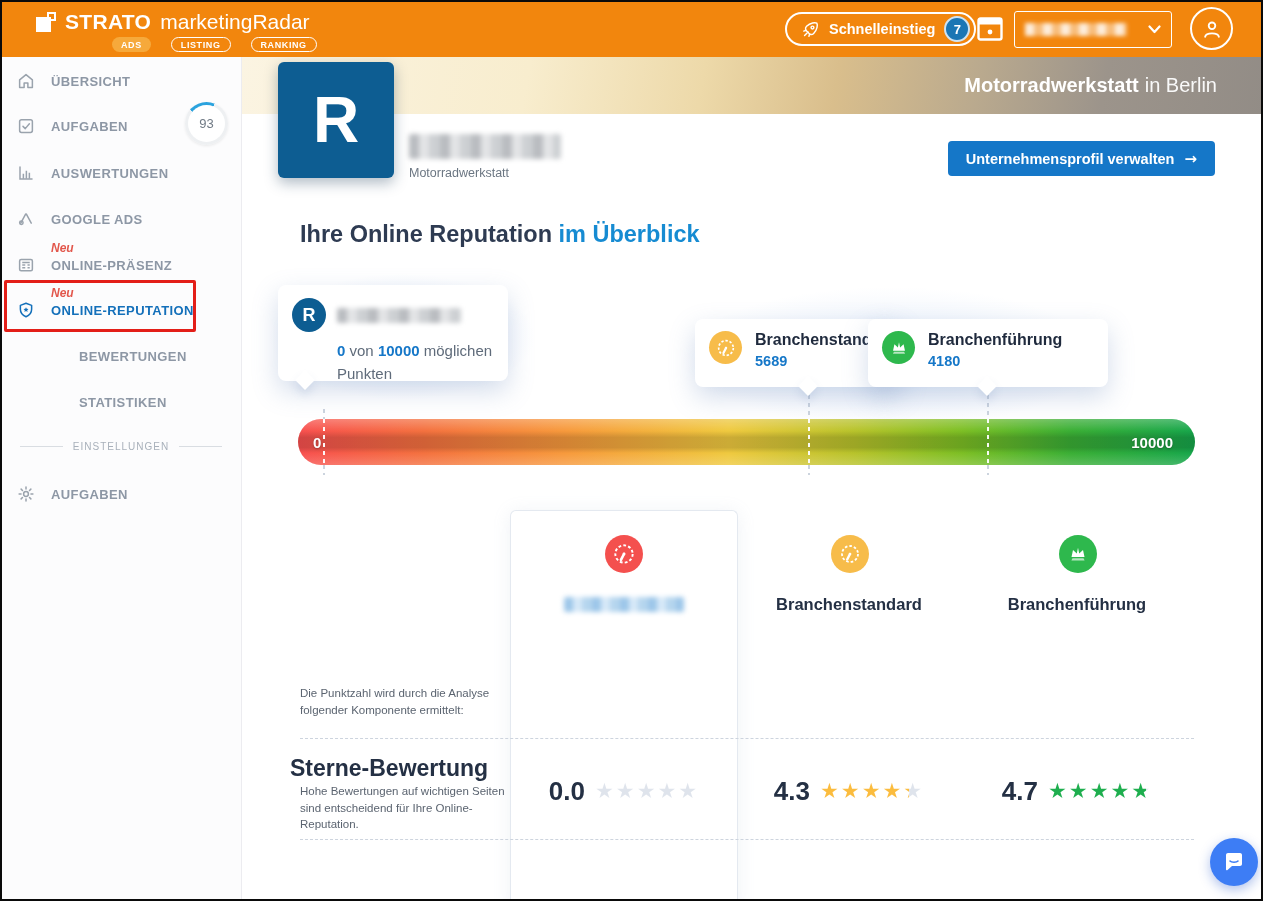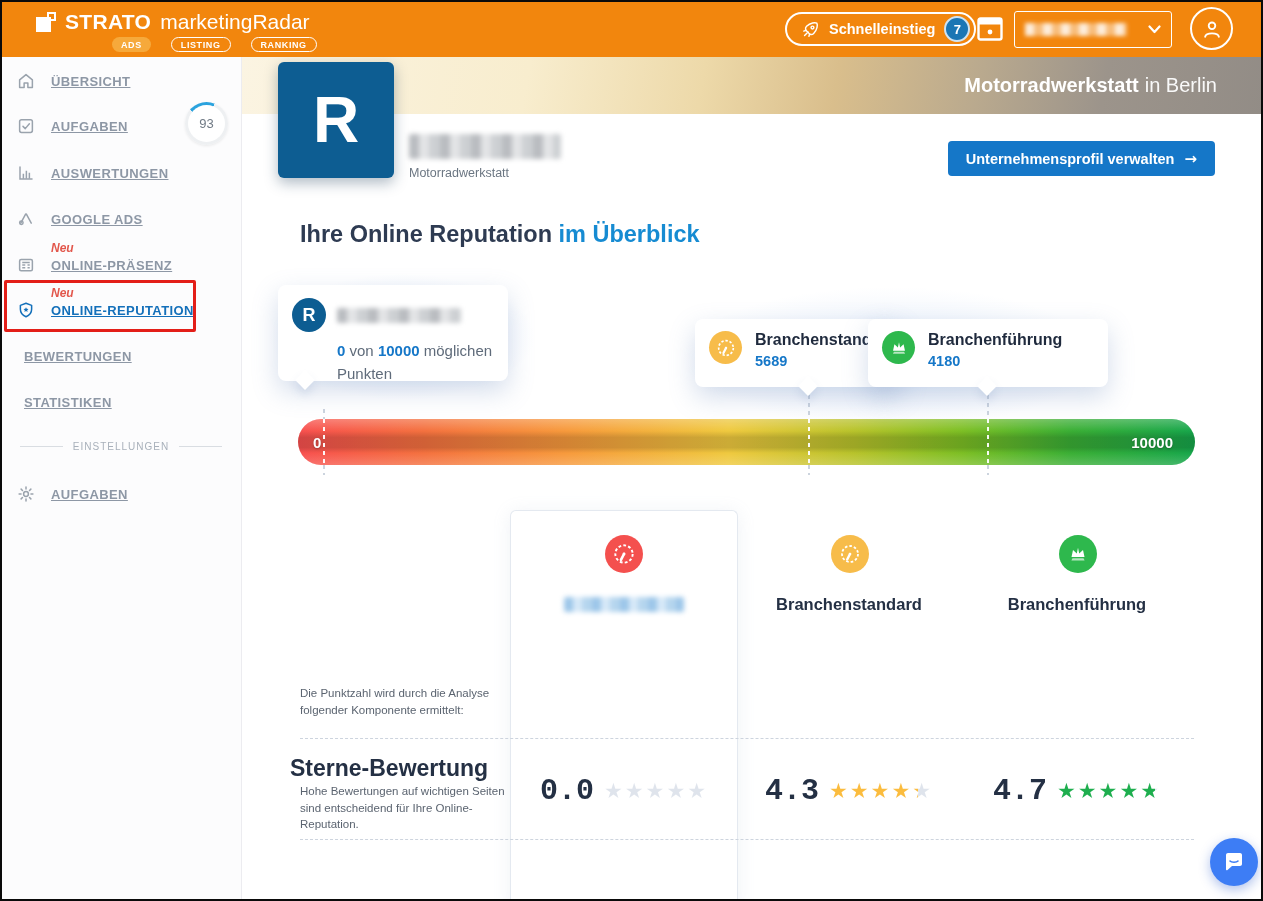--- a/index.html
+++ b/index.html
@@ -23,22 +23,22 @@
   .quickstart-label { font-size:14.5px; font-weight:700; }
   .quickstart-count { width:26px; height:26px; border-radius:50%; background:#1B76B4; border:2px solid #cfe3f2; color:#fff; font-size:13px; font-weight:700; display:flex; align-items:center; justify-content:center; }
   .winicon { position:absolute; left:975px; top:15px; width:26px; height:24px; }
   .acct-select { position:absolute; left:1012px; top:9px; width:158px; height:37px; border:1.5px solid #fff; border-radius:3px; display:flex; align-items:center; padding:0 10px; gap:8px; cursor:pointer; }
   .acct-redacted { width:102px; height:13px; background:repeating-linear-gradient(90deg,rgba(255,255,255,.85) 0 9px,rgba(255,255,255,.45) 9px 18px); filter:blur(2px); }
   .avatar-btn { position:absolute; left:1188px; top:5px; width:43px; height:43px; border:2px solid #fff; border-radius:50%; display:flex; align-items:center; justify-content:center; cursor:pointer; }
 
   
   .sidebar { position:absolute; left:0; top:55px; width:240px; height:846px; background:#fcfcfd; border-right:1px solid #ececf0; z-index:40; }
   .side-item { position:absolute; left:0; width:238px; height:34px; display:flex; align-items:center; gap:16px; padding-left:15px; color:#8D97A5; font-size:13px; font-weight:600; letter-spacing:.4px; cursor:pointer; }
-  .side-item .lbl { white-space:nowrap;text-decoration:underline; }
-  .side-item.sub { padding-left:22px; }
+  .side-item .lbl { white-space:nowrap; }
+  .side-item.sub { padding-left:77px; }
   .side-item.active { color:#1470BA; font-weight:700; }
   .neu { position:absolute; left:49px; color:#E2574C; font-size:12px; font-style:italic; font-weight:700; }
   .task-badge { position:absolute; left:183px; top:45px; width:43px; height:43px; border-radius:50%; background:conic-gradient(from -50deg,#2BA3DE 0deg 72deg,#eef0f2 72deg 360deg); display:flex; align-items:center; justify-content:center; box-shadow:0 1px 3px rgba(0,0,0,.08); }
   .task-badge .inner { width:37px; height:37px; border-radius:50%; background:#fff; display:flex; align-items:center; justify-content:center; font-size:13px; color:#707A85; }
   .settings-divider { position:absolute; left:0; top:384px; width:238px; display:flex; align-items:center; gap:10px; padding:0 18px; color:#A8B0BA; font-size:10px; letter-spacing:1px; }
   .settings-divider:before,.settings-divider:after { content:""; flex:1; border-top:1px solid #d9dde2; }
   .red-box { position:absolute; left:2px; top:223px; width:192px; height:52px; border:3px solid #E31E18; border-radius:2px; z-index:45; pointer-events:none; }
 
   
   .main { position:absolute; left:240px; top:55px; width:1023px; height:846px; background:#fff; overflow:hidden; }
@@ -109,21 +109,21 @@
   .div1 { left:58px; top:681px; width:894px; }
   .div2 { left:58px; top:782px; width:894px; }
   .row-title { position:absolute; left:48px; font-size:23px; font-weight:700; color:#243044; z-index:2; line-height:1.3; }
   .row1-title { top:697px; }
   .row1-desc { position:absolute; left:58px; top:726px; width:212px; font-size:11.5px; color:#5B6470; line-height:1.45; z-index:2; }
   .row2-title { top:793px; width:150px; }
   .rating-cell { position:absolute; top:712px; height:44px; display:flex; align-items:center; justify-content:center; gap:10px; z-index:2; }
   .rating-cell.u { left:268px; width:228px; }
   .rating-cell.s { left:497px; width:220px; }
   .rating-cell.l { left:725px; width:220px; }
-  .rating-score { font-size:30px; font-weight:700; color:#243044;font-family:Liberation Mono, monospace; }
+  .rating-score { font-size:26px; font-weight:700; color:#243044; }
   .stars { font-family:"DejaVu Sans",sans-serif; font-size:21px; letter-spacing:2px; white-space:nowrap; }
   .stars span { background-clip:text; -webkit-background-clip:text; color:transparent; }
 
   .chat-fab { position:absolute; left:1208px; top:836px; width:48px; height:48px; border-radius:50%; background:#3D7DF5; box-shadow:0 4px 12px rgba(30,80,200,.35); display:flex; align-items:center; justify-content:center; cursor:pointer; z-index:60; }
 
   svg { display:block; }
 </style>
 </head>
 <body>
 

